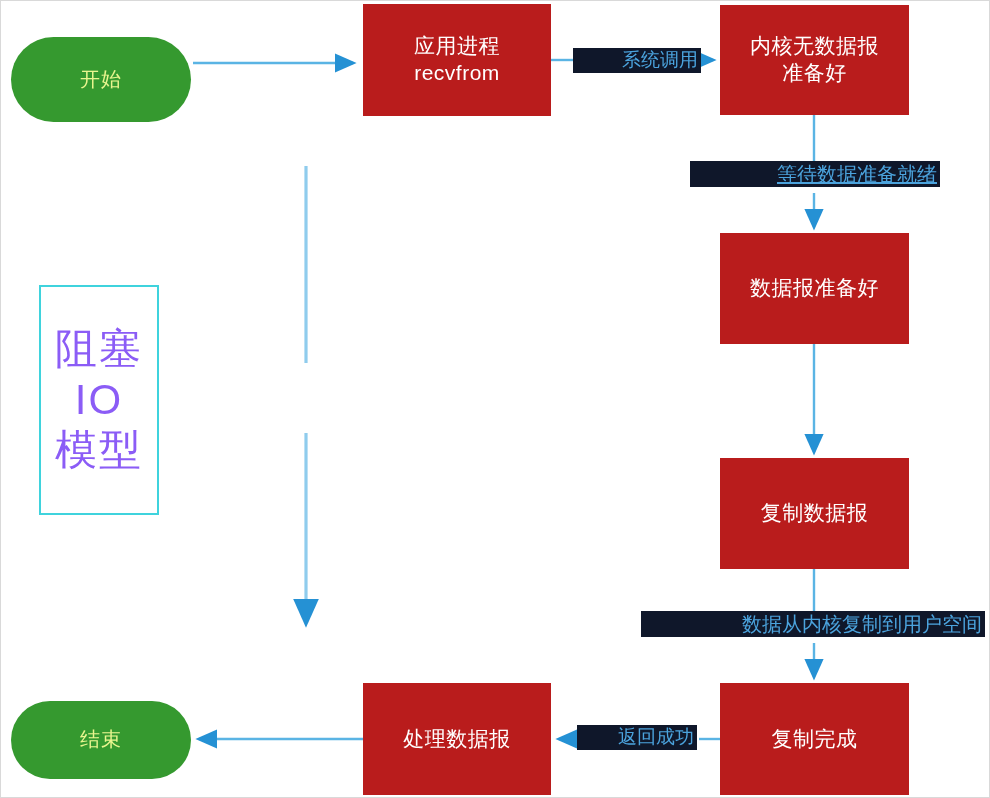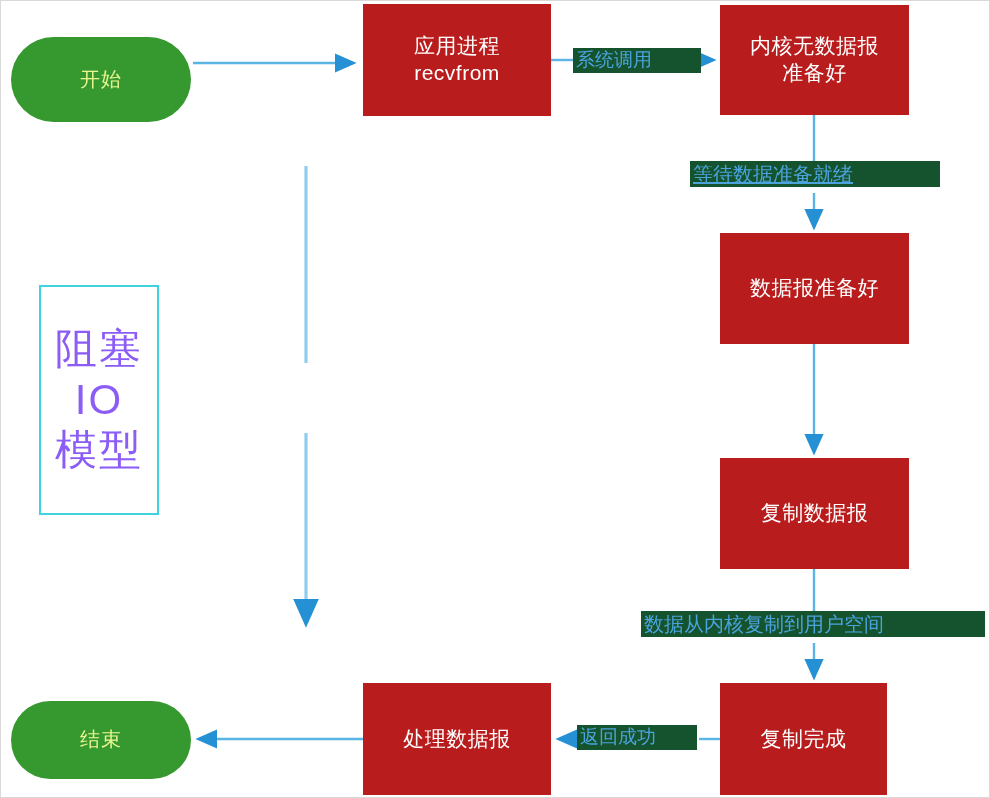--- a/index.html
+++ b/index.html
@@ -47,24 +47,24 @@
     background: #35992f;
     border-radius: 60px;
     font-size: 20px;
     color: #e9f58f;
     letter-spacing: 1px;
   }
   .edge-label {
     position: absolute;
     color: #4ba3dd;
     font-size: 19px;
-    text-align: left;
+    text-align: right;
     line-height: 1.3;
     white-space: pre-line;
-    background: #14532d;
+    background: #0f172a;
     padding: 0 3px;
     box-sizing: border-box;
   }
   .edge-label.big {
     font-size: 20px;
   }
   #title-box {
     position: absolute;
     left: 38px;
     top: 284px;
@@ -147,21 +147,21 @@
   </div>
 
   <div class="node process" style="left:719px; top:232px; width:189px; height:111px;">
     <span>数据报准备好</span>
   </div>
 
   <div class="node process" style="left:719px; top:457px; width:189px; height:111px;">
     <span>复制数据报</span>
   </div>
 
-  <div class="node process" style="left:719px; top:682px; width:167px; height:112px;">
+  <div class="node process" style="left:719px; top:682px; width:189px; height:112px;">
     <span>复制完成</span>
   </div>
 
   <div class="node process" style="left:362px; top:682px; width:188px; height:112px;">
     <span>处理数据报</span>
   </div>
 
   <div class="node terminator" style="left:10px; top:700px; width:180px; height:78px;">
     <span>结束</span>
   </div>

